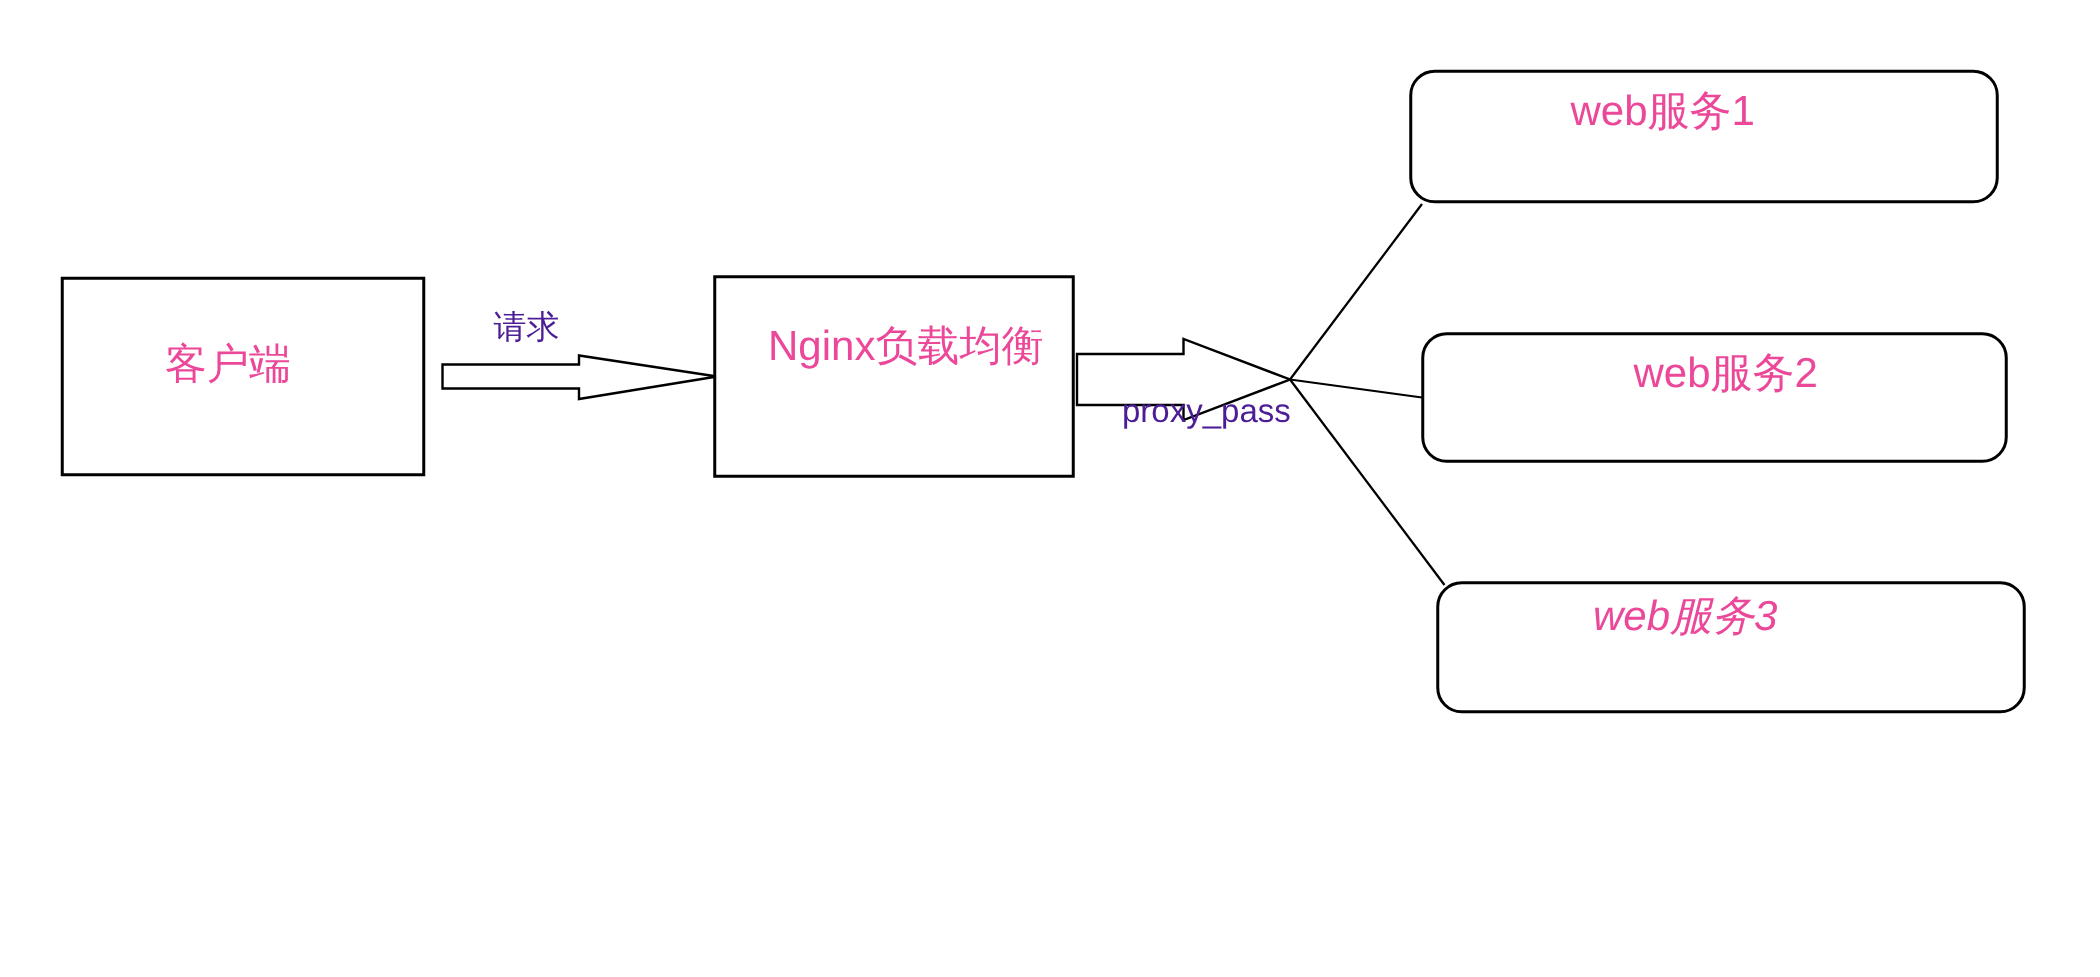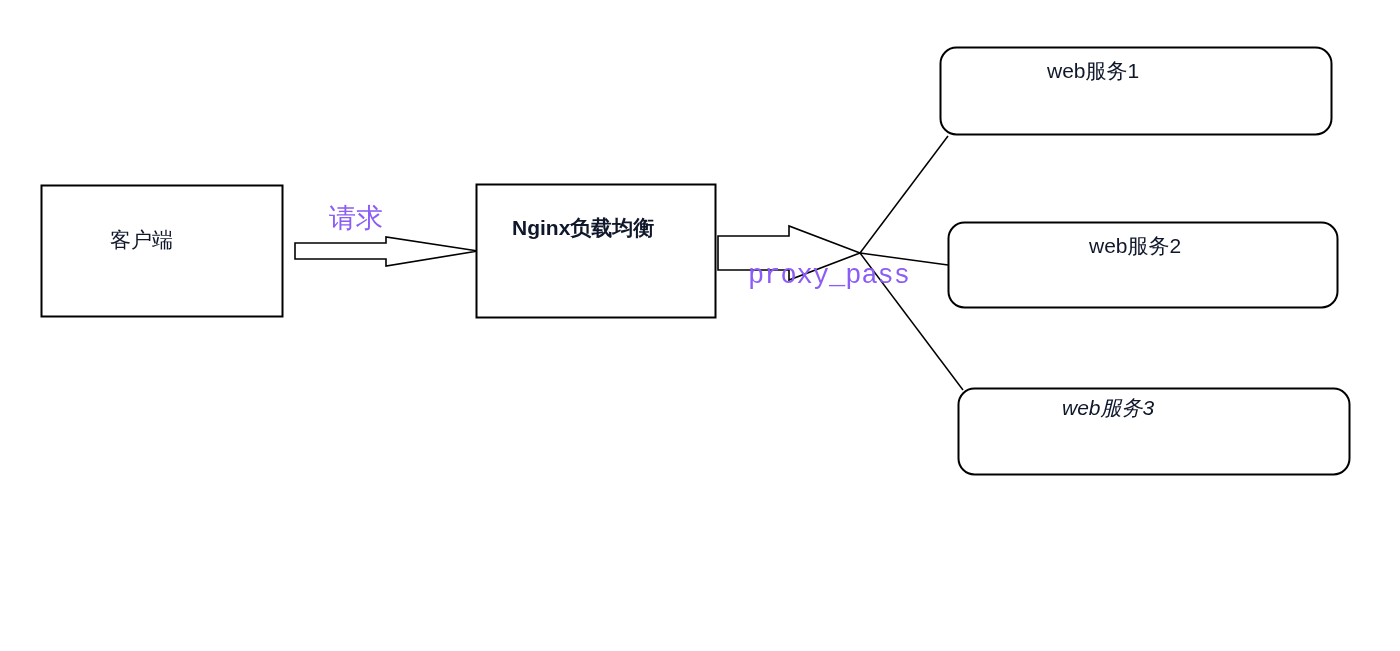--- a/index.html
+++ b/index.html
@@ -20,36 +20,36 @@
   }
   #diagram-svg {
     position: absolute;
     left: 0;
     top: 0;
     width: 1400px;
     height: 651px;
   }
   .node-label {
     position: absolute;
-    color: #0f172a;
-    font-size: 21px;
+    color: #ec4899;
+    font-size: 28px;
     line-height: 1;
     white-space: nowrap;
     font-family: "Liberation Sans", "DejaVu Sans", sans-serif;
   }
   .edge-label {
     position: absolute;
-    color: #8b5cf6;
-    font-size: 27px;
+    color: #4c1d95;
+    font-size: 22px;
     line-height: 1;
     white-space: nowrap;
-    font-family: Liberation Mono, monospace;
+    font-family: Liberation Sans, sans-serif;
   }
   .label-client   { left: 110px; top: 229px; }
-  .label-nginx    { left: 512px; top: 217px; font-weight: bold; }
+  .label-nginx    { left: 512px; top: 217px; }
   .label-web1     { left: 1047px; top: 60px; }
   .label-web2     { left: 1089px; top: 235px; }
   .label-web3     { left: 1062px; top: 397px; font-style: italic; }
   .label-request  { left: 329px; top: 207px; }
   .label-proxy    { left: 748px; top: 263px; }
 </style>
 </head>
 <body>
 
 <div id="diagram-canvas">

